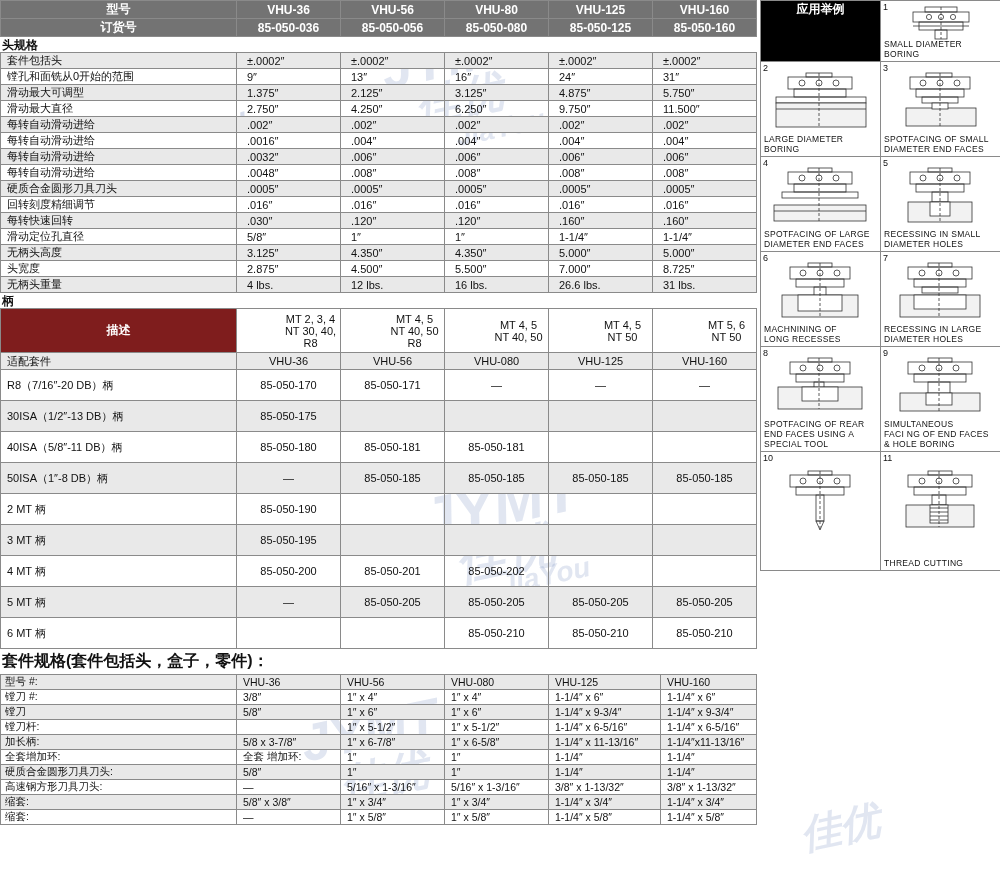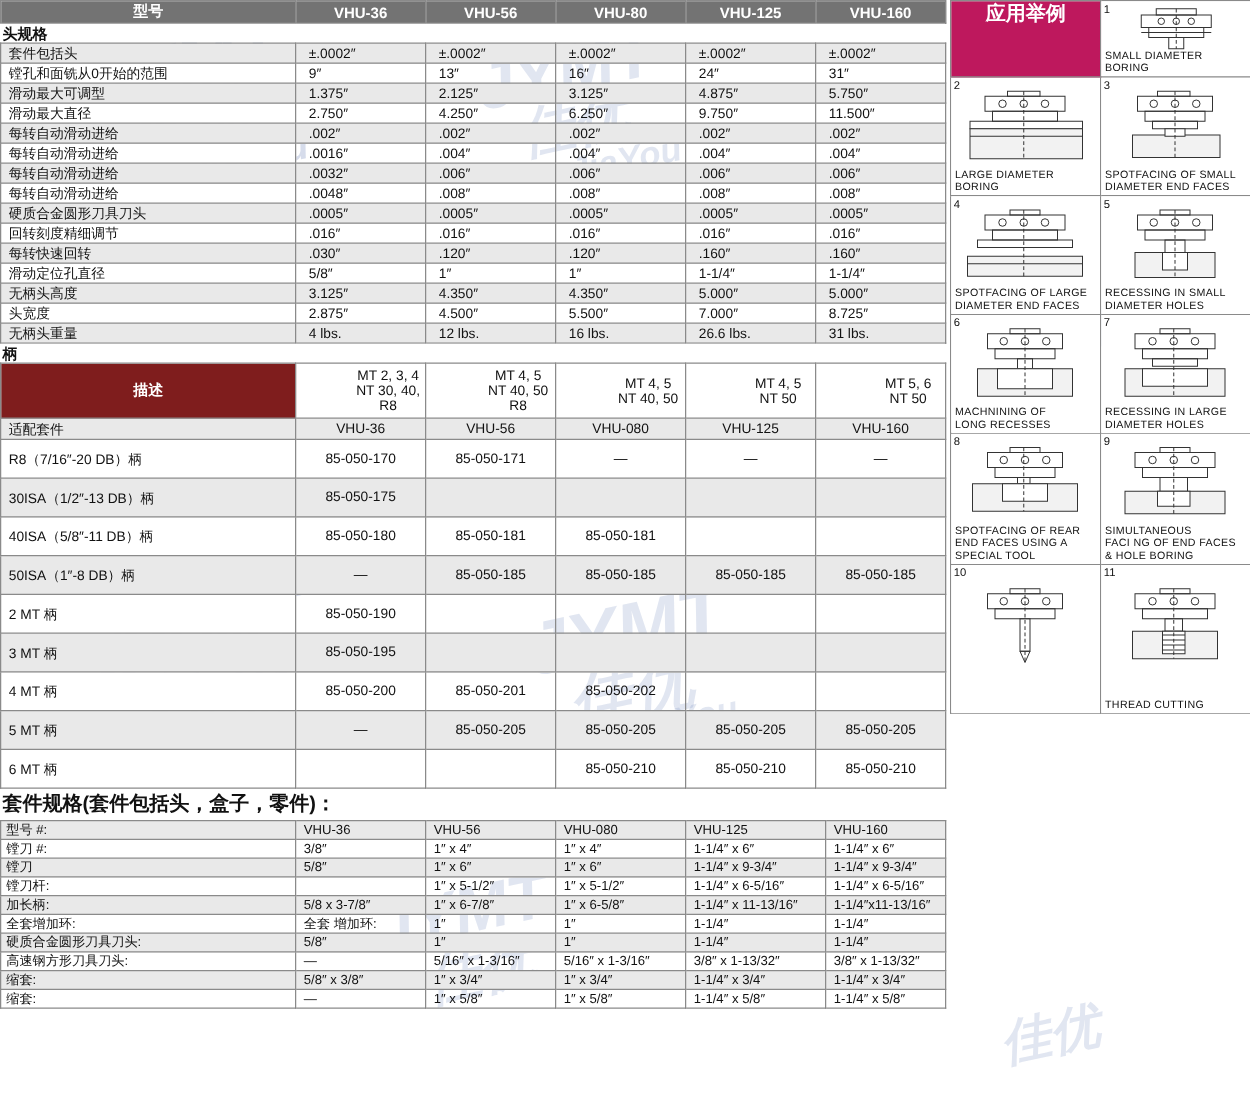--- a/index.html
+++ b/index.html
@@ -32,21 +32,21 @@
   
   .t3{width:756px;table-layout:fixed;}
   .t3 td{height:13px;font-size:10.5px;}
   .t3 .lbl{padding-left:4px;margin-top:12px;}
   .t3 .val{padding-left:6px;text-align:left;}
   .kit-title{font-size:16px;font-weight:bold;padding:2px 0 2px 2px;}
 
   
   .rtable{width:240px;border-collapse:collapse;table-layout:fixed;}
   .rtable td{border:1px solid #8a8a8a;vertical-align:top;}
-  .apphdr{background:#be185d;color:#fff;text-align:center;font-weight:bold;font-size:16px;height:60px;vertical-align:middle;}
+  .apphdr{background:#000000;color:#fff;text-align:center;font-weight:bold;font-size:12px;height:60px;vertical-align:middle;}
   .cell{position:relative;height:94px;padding:0;background:#fff;}
   .cellnum{position:absolute;left:2px;top:1px;font-size:9px;}
   .celltxt{position:absolute;left:3px;bottom:2px;font-size:8.5px;line-height:10px;letter-spacing:.3px;}
   .art{position:absolute;left:0;right:0;top:10px;height:58px;}
   .art svg{display:block;margin:0 auto;}
 
   
   .wm{position:absolute;pointer-events:none;color:rgba(120,140,190,.30);font-weight:bold;font-style:italic;white-space:nowrap;}
   .wm2{position:absolute;pointer-events:none;color:rgba(120,140,190,.22);font-weight:bold;font-style:italic;white-space:nowrap;}
 </style>
@@ -83,20 +83,28 @@
           <col style="width:104px">
         </colgroup>
       <tbody>
           <tr>
         <td class="hdr left-lbl">型号</td>
         <td class="hdr">VHU-36</td>
         <td class="hdr">VHU-56</td>
         <td class="hdr">VHU-80</td>
         <td class="hdr">VHU-125</td>
         <td class="hdr">VHU-160</td>
+      </tr>
+      <tr>
+        <td class="hdr left-lbl">订货号</td>
+        <td class="hdr">85-050-036</td>
+        <td class="hdr">85-050-056</td>
+        <td class="hdr">85-050-080</td>
+        <td class="hdr">85-050-125</td>
+        <td class="hdr">85-050-160</td>
       </tr>
     </tbody>
       </table>
     <div class="sec">头规格</div>
     <table class="t1">
       <colgroup>
           <col style="width:236px">
           <col style="width:104px">
           <col style="width:104px">
           <col style="width:104px">

